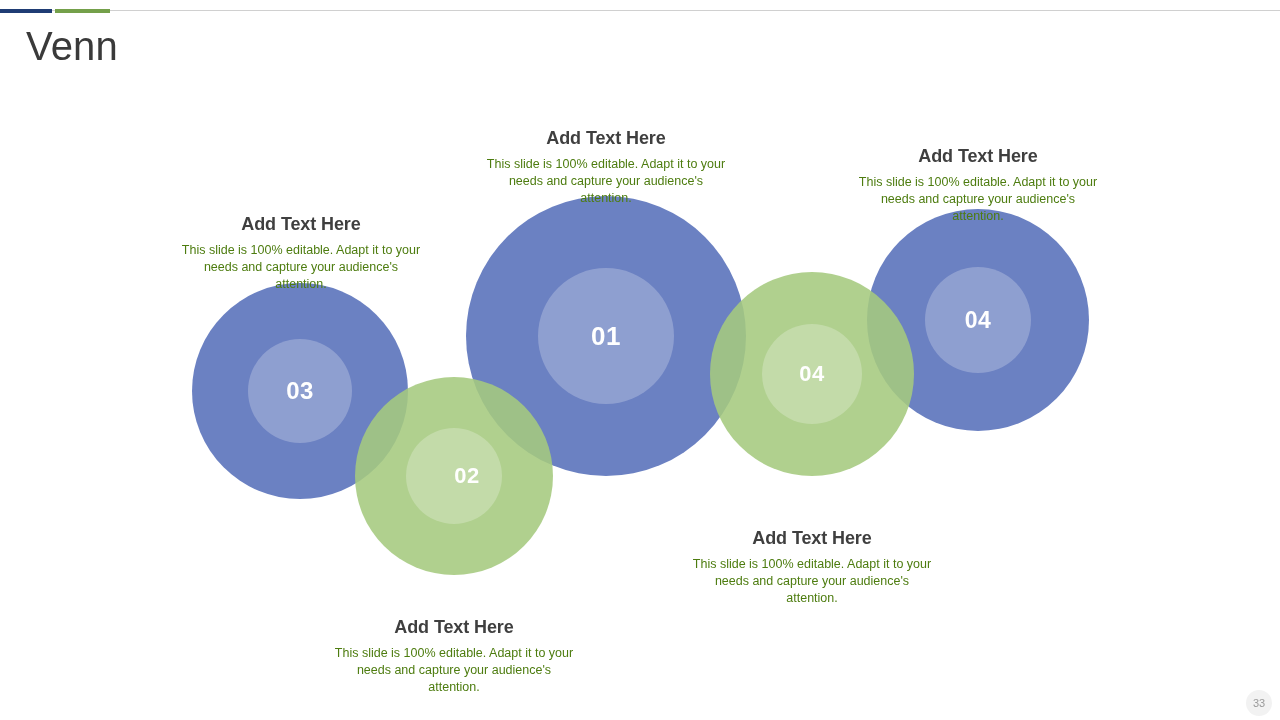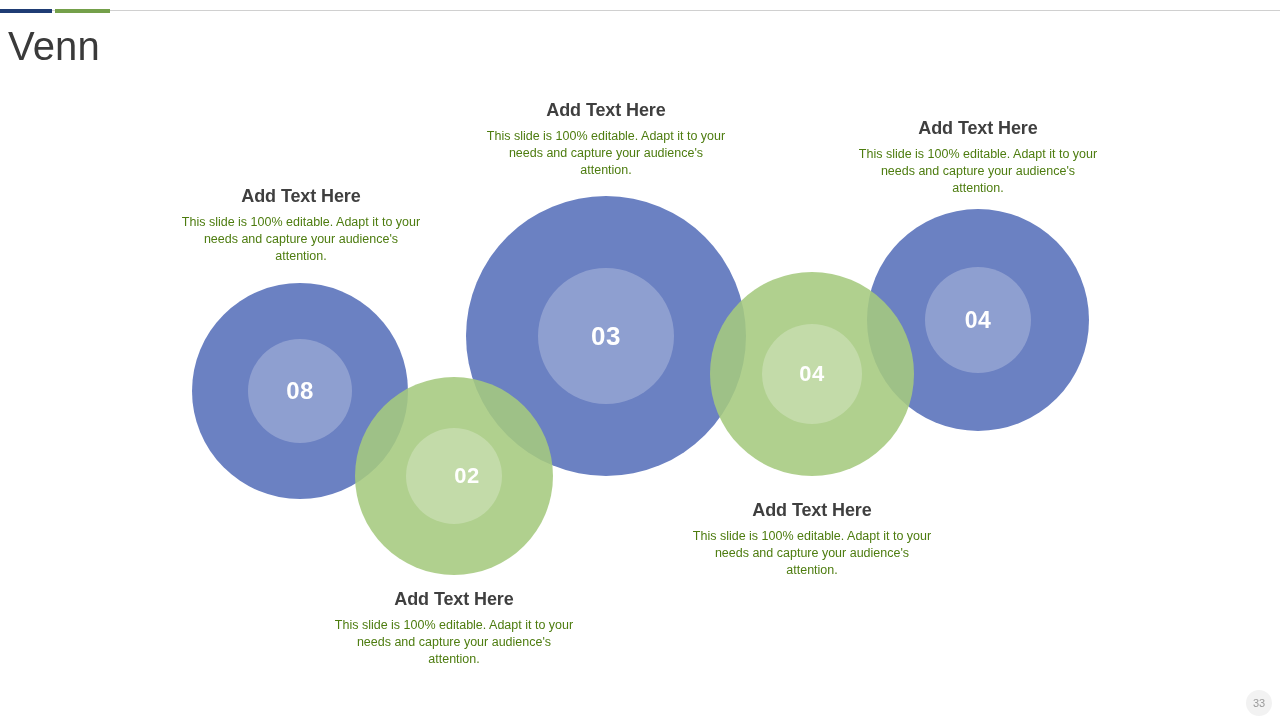--- a/index.html
+++ b/index.html
@@ -45,21 +45,21 @@
     top: 0;
     left: 55px;
     width: 55px;
     height: 4px;
     background: #74a04a;
   }
 
   
   .slide-title {
     position: absolute;
-    left: 8px;
+    left: 26px;
     top: 22px;
     font-size: 40px;
     font-weight: 400;
     color: #3a3a3a;
     letter-spacing: 0.2px;
     line-height: 48px;
   }
 
   
   .venn-stage {
@@ -91,20 +91,21 @@
     position: absolute;
     text-align: center;
   }
   .txt-head {
     font-size: 18px;
     font-weight: bold;
     color: #3f3f3f;
     letter-spacing: -0.1px;
     margin-bottom: 7px;
     line-height: 22px;
+    margin-top: 28px;
   }
   .txt-body {
     font-size: 12.5px;
     color: #4d7c0f;
     line-height: 17px;
   }
 
   
   .page-badge {
     position: absolute;
@@ -148,23 +149,23 @@
       </g>
       <g>
         <circle cx="454" cy="476" r="99" fill="#a5ca7e" fill-opacity="0.88"></circle>
         <circle cx="454" cy="476" r="48" fill="#ffffff" fill-opacity="0.24"></circle>
       </g>
       <g>
         <circle cx="812" cy="374" r="102" fill="#a5ca7e" fill-opacity="0.88"></circle>
         <circle cx="812" cy="374" r="50" fill="#ffffff" fill-opacity="0.24"></circle>
       </g>
     </svg>
-<div class="circle-num" style="left: 300px; top: 391px; font-size: 24px; color: rgb(255, 255, 255);">08</div>
+<div class="circle-num" style="left: 300px; top: 391px; font-size: 24px; color: rgb(255, 255, 255);">03</div>
     <div class="circle-num" style="left: 467px; top: 476px; font-size: 22px; color: rgb(255, 255, 255);">02</div>
-    <div class="circle-num" style="left: 606px; top: 336px; font-size: 26px; color: rgb(255, 255, 255);">03</div>
+    <div class="circle-num" style="left: 606px; top: 336px; font-size: 26px; color: rgb(255, 255, 255);">01</div>
     <div class="circle-num" style="left: 812px; top: 374px; font-size: 22px; color: rgb(255, 255, 255);">04</div>
     <div class="circle-num" style="left: 978px; top: 320px; font-size: 23px; color: rgb(255, 255, 255);">04</div>
   </div>
 
 <div class="page-badge">33</div>
 
 <div class="txt-block" style="left: 180px; top: 185px; width: 242px;">
     <div class="txt-head">Add Text Here</div>
     <div class="txt-body">This slide is 100% editable. Adapt it to your needs and capture your audience's attention.</div>
   </div>

